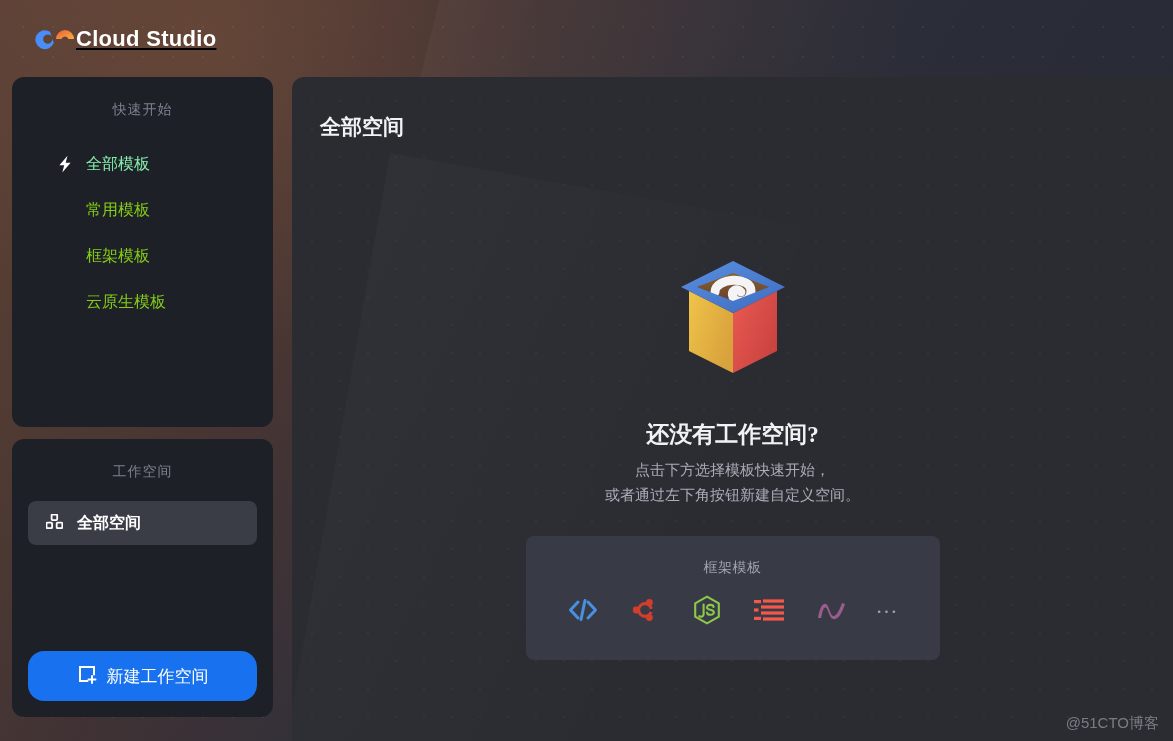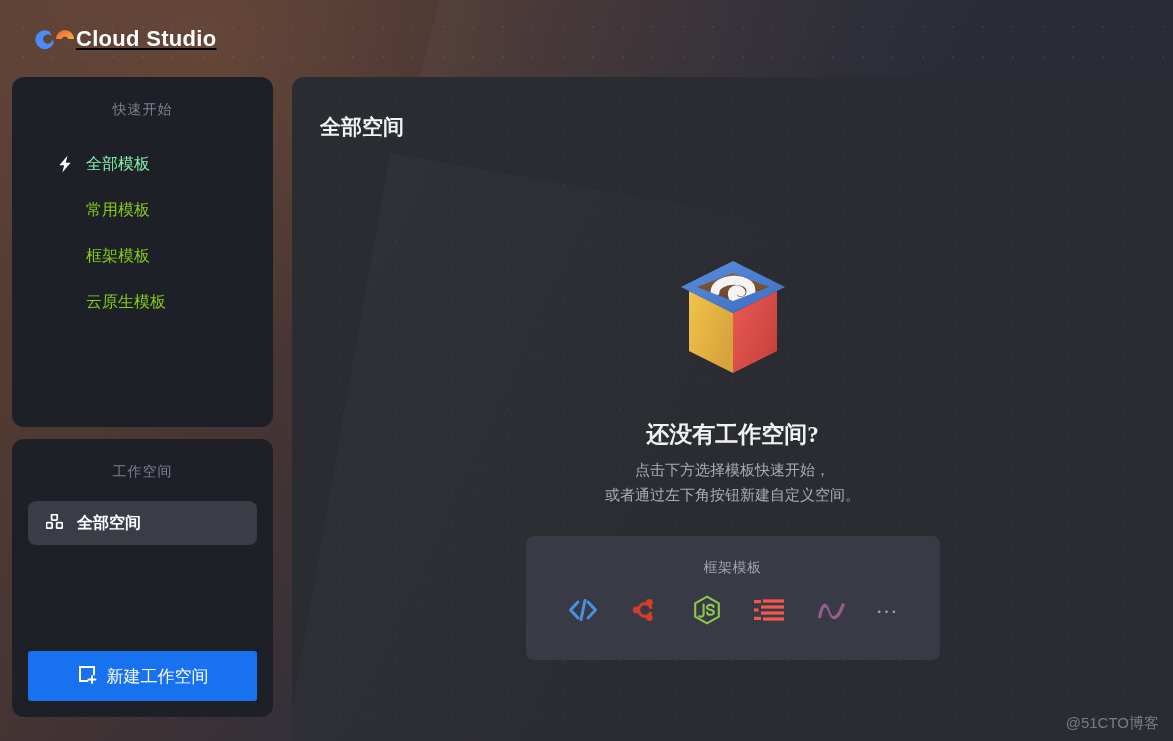--- a/index.html
+++ b/index.html
@@ -122,21 +122,21 @@
   .ws-item.selected {
     background: #3a3d46;
     color: #ffffff;
     font-weight: bold;
   }
 
   .new-ws-btn {
     height: 50px;
     background: #1872f0;
     border: none;
-    border-radius: 3px;
+    border-radius: 16px;
     color: #ffffff;
     font-size: 17px;
     display: flex;
     align-items: center;
     justify-content: center;
     gap: 10px;
     cursor: pointer;
     font-family: inherit;
   }
 

